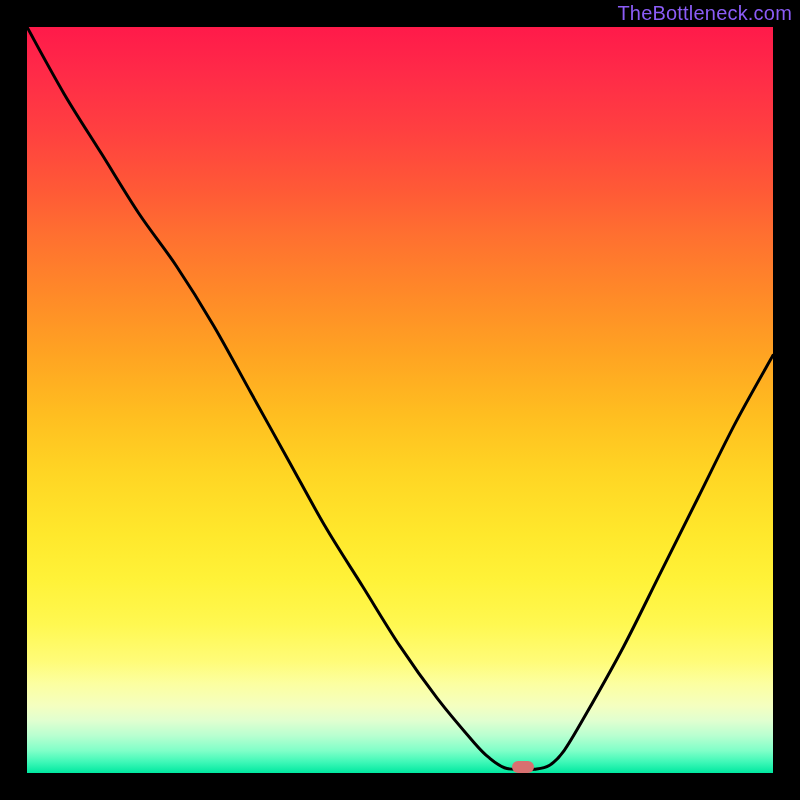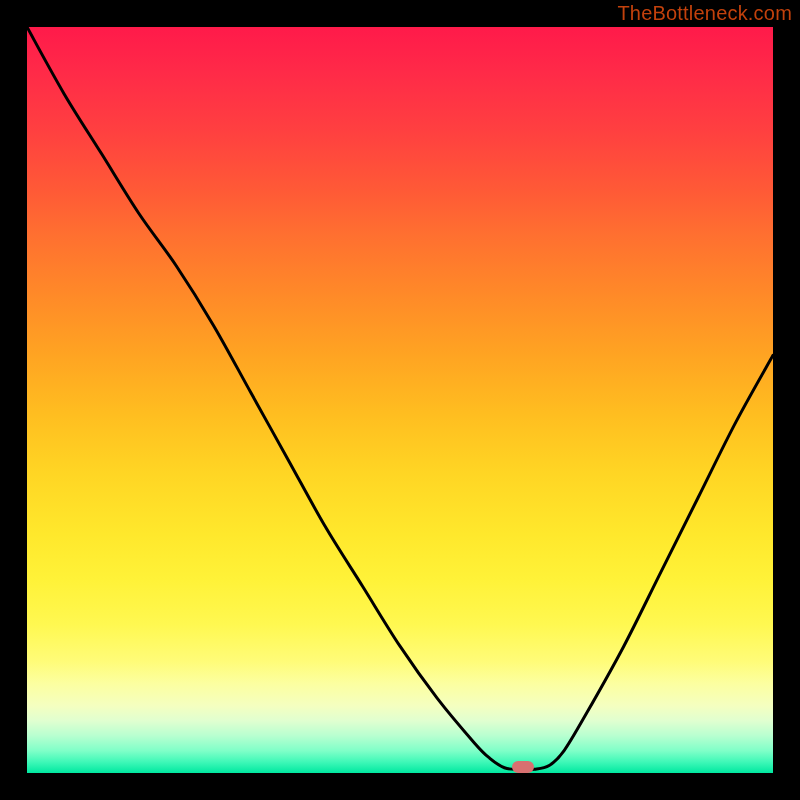--- a/index.html
+++ b/index.html
@@ -57,21 +57,21 @@
     width: 22px;
     height: 12px;
     background: #d87070;
     border-radius: 6px;
     transform: translate(-50%, -50%);
   }
   .watermark {
     position: absolute;
     top: 2px;
     right: 8px;
-    color: #c2410c;
+    color: #8b5cf6;
     font-family: Arial, Helvetica, sans-serif;
     font-size: 20px;
     font-weight: 400;
     letter-spacing: 0.2px;
     user-select: none;
   }
 </style>
 </head>
 <body>
 

